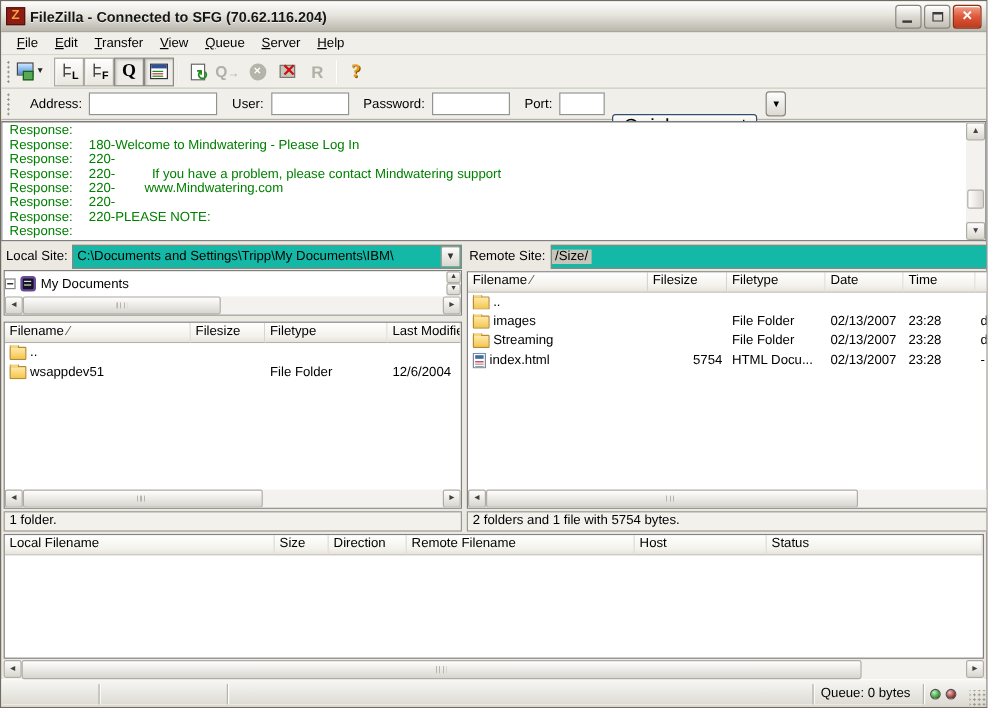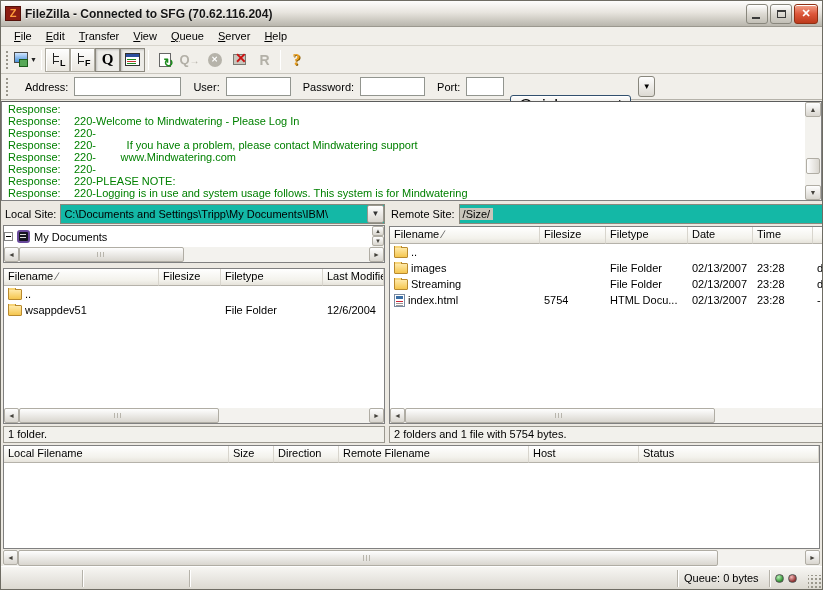--- a/index.html
+++ b/index.html
@@ -125,21 +125,21 @@
   .list-box{ border:1px solid #808080; background:#fff; display:flex; flex-direction:column; overflow:hidden; }
   .pane.local .list-box{ margin-top:5px; flex:1; }
   .pane.remote .list-box{ margin-top:2px; flex:1; }
   .list-header{ display:grid; flex:0 0 17px; overflow:hidden; }
   .hcell{ height:17px; padding:1px 4px 0 4px; background:linear-gradient(#ffffff,#f3f2ec 70%,#e6e3db);
     border-right:1px solid #d8d5cd; border-bottom:1px solid #b5b2aa; white-space:nowrap; overflow:hidden; }
   .hcell.right{ }
   .rows{ flex:1; overflow:hidden; }
   .frow{ display:grid; height:16px; align-items:center; }
   .fcell{ padding:0 4px; white-space:nowrap; overflow:hidden; }
-  .fcell.right{ text-align:left; }
+  .fcell.right{ text-align:right; }
   .fcell.name{ display:flex; align-items:center; gap:3px; }
   .cols-local{ grid-template-columns:155px 62px 102px 1fr; }
   .cols-remote{ grid-template-columns:150px 66px 82px 65px 60px 40px; }
   .cols-queue{ grid-template-columns:225px 45px 65px 190px 110px 1fr; }
   .folder{ width:14px; height:11px; flex:0 0 14px; background:linear-gradient(#ffe9a8,#f5c64e);
     border:1px solid #b98a2e; border-radius:1px; position:relative; margin-top:1px; }
   .folder::before{ content:""; position:absolute; top:-3px; left:-1px; width:6px; height:2px;
     background:#f7d478; border:1px solid #b98a2e; border-bottom:none; border-radius:1px 1px 0 0; }
   .htmlfile{ width:11px; height:13px; flex:0 0 11px; background:#fff; border:1px solid #7a8aa0; position:relative; }
   .htmlfile::before{ content:""; position:absolute; left:1px; right:1px; top:1px; height:3px; background:#3a6ea5; }
@@ -259,27 +259,27 @@
     <input class="field" style="width: 38px;" value="">
     <button class="qc-btn"><span>Quick</span><span style="text-decoration:underline">c</span><span>onnect</span></button>
     <div class="qc-drop">
         <span>▼</span>
       </div>
   </div>
 
   <div class="log">
     <div class="log-lines">
       <div class="log-line"><span class="log-prefix">Response:</span></div>
-      <div class="log-line"><span class="log-prefix">Response:</span><span>220-Welcome to Mindwatering - Please Log In</span></div>
+      <div class="log-line"><span class="log-prefix">Response:</span><span>180-Welcome to Mindwatering - Please Log In</span></div>
       <div class="log-line"><span class="log-prefix">Response:</span><span>220-</span></div>
       <div class="log-line"><span class="log-prefix">Response:</span><span>220-          If you have a problem, please contact Mindwatering support</span></div>
       <div class="log-line"><span class="log-prefix">Response:</span><span>220-        www.Mindwatering.com</span></div>
       <div class="log-line"><span class="log-prefix">Response:</span><span>220-</span></div>
       <div class="log-line"><span class="log-prefix">Response:</span><span>220-PLEASE NOTE:</span></div>
-      <div class="log-line"><span class="log-prefix">Response:</span><span>220-Logging is in use and system usage follows. This system is for Mindwatering</span></div>
+      <div class="log-line"><span class="log-prefix">Response:</span></div>
     </div>
     <div class="vscroll">
       <div class="sbtn">▲</div>
       <div class="vtrack">
           <div class="vthumb" style="top:60%"></div>
         </div>
       <div class="sbtn">▼</div>
     </div>
   </div>
 

